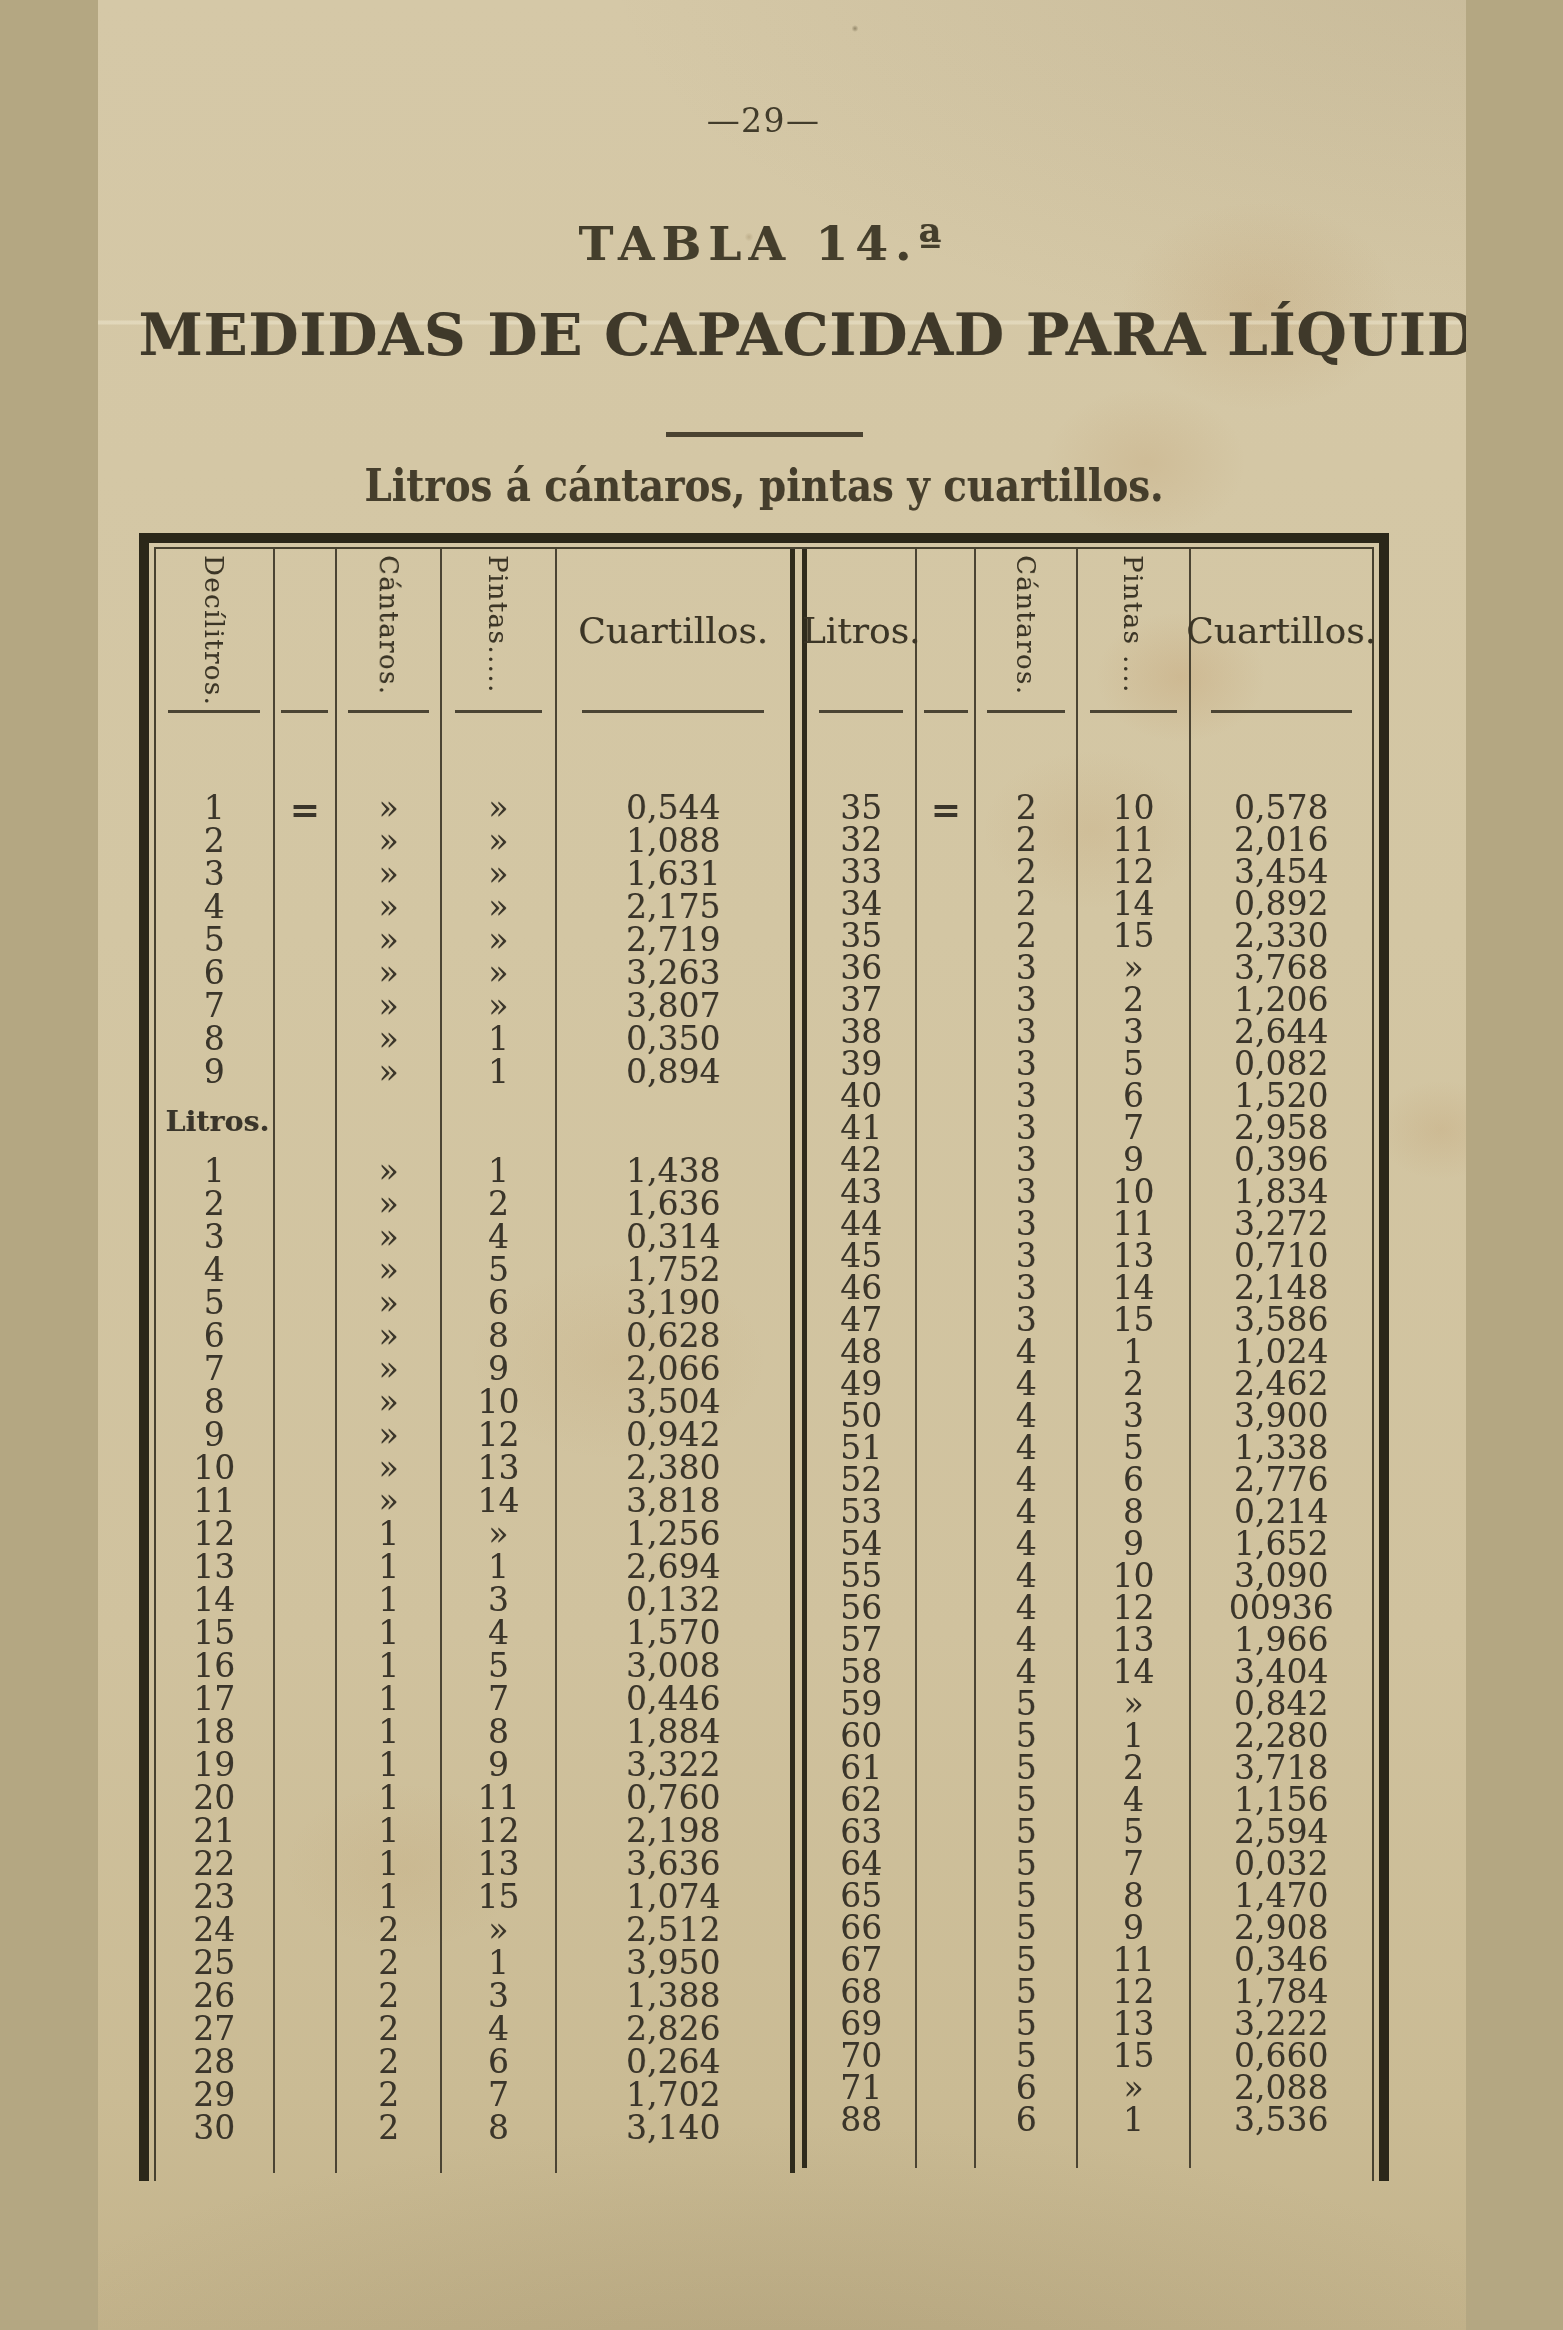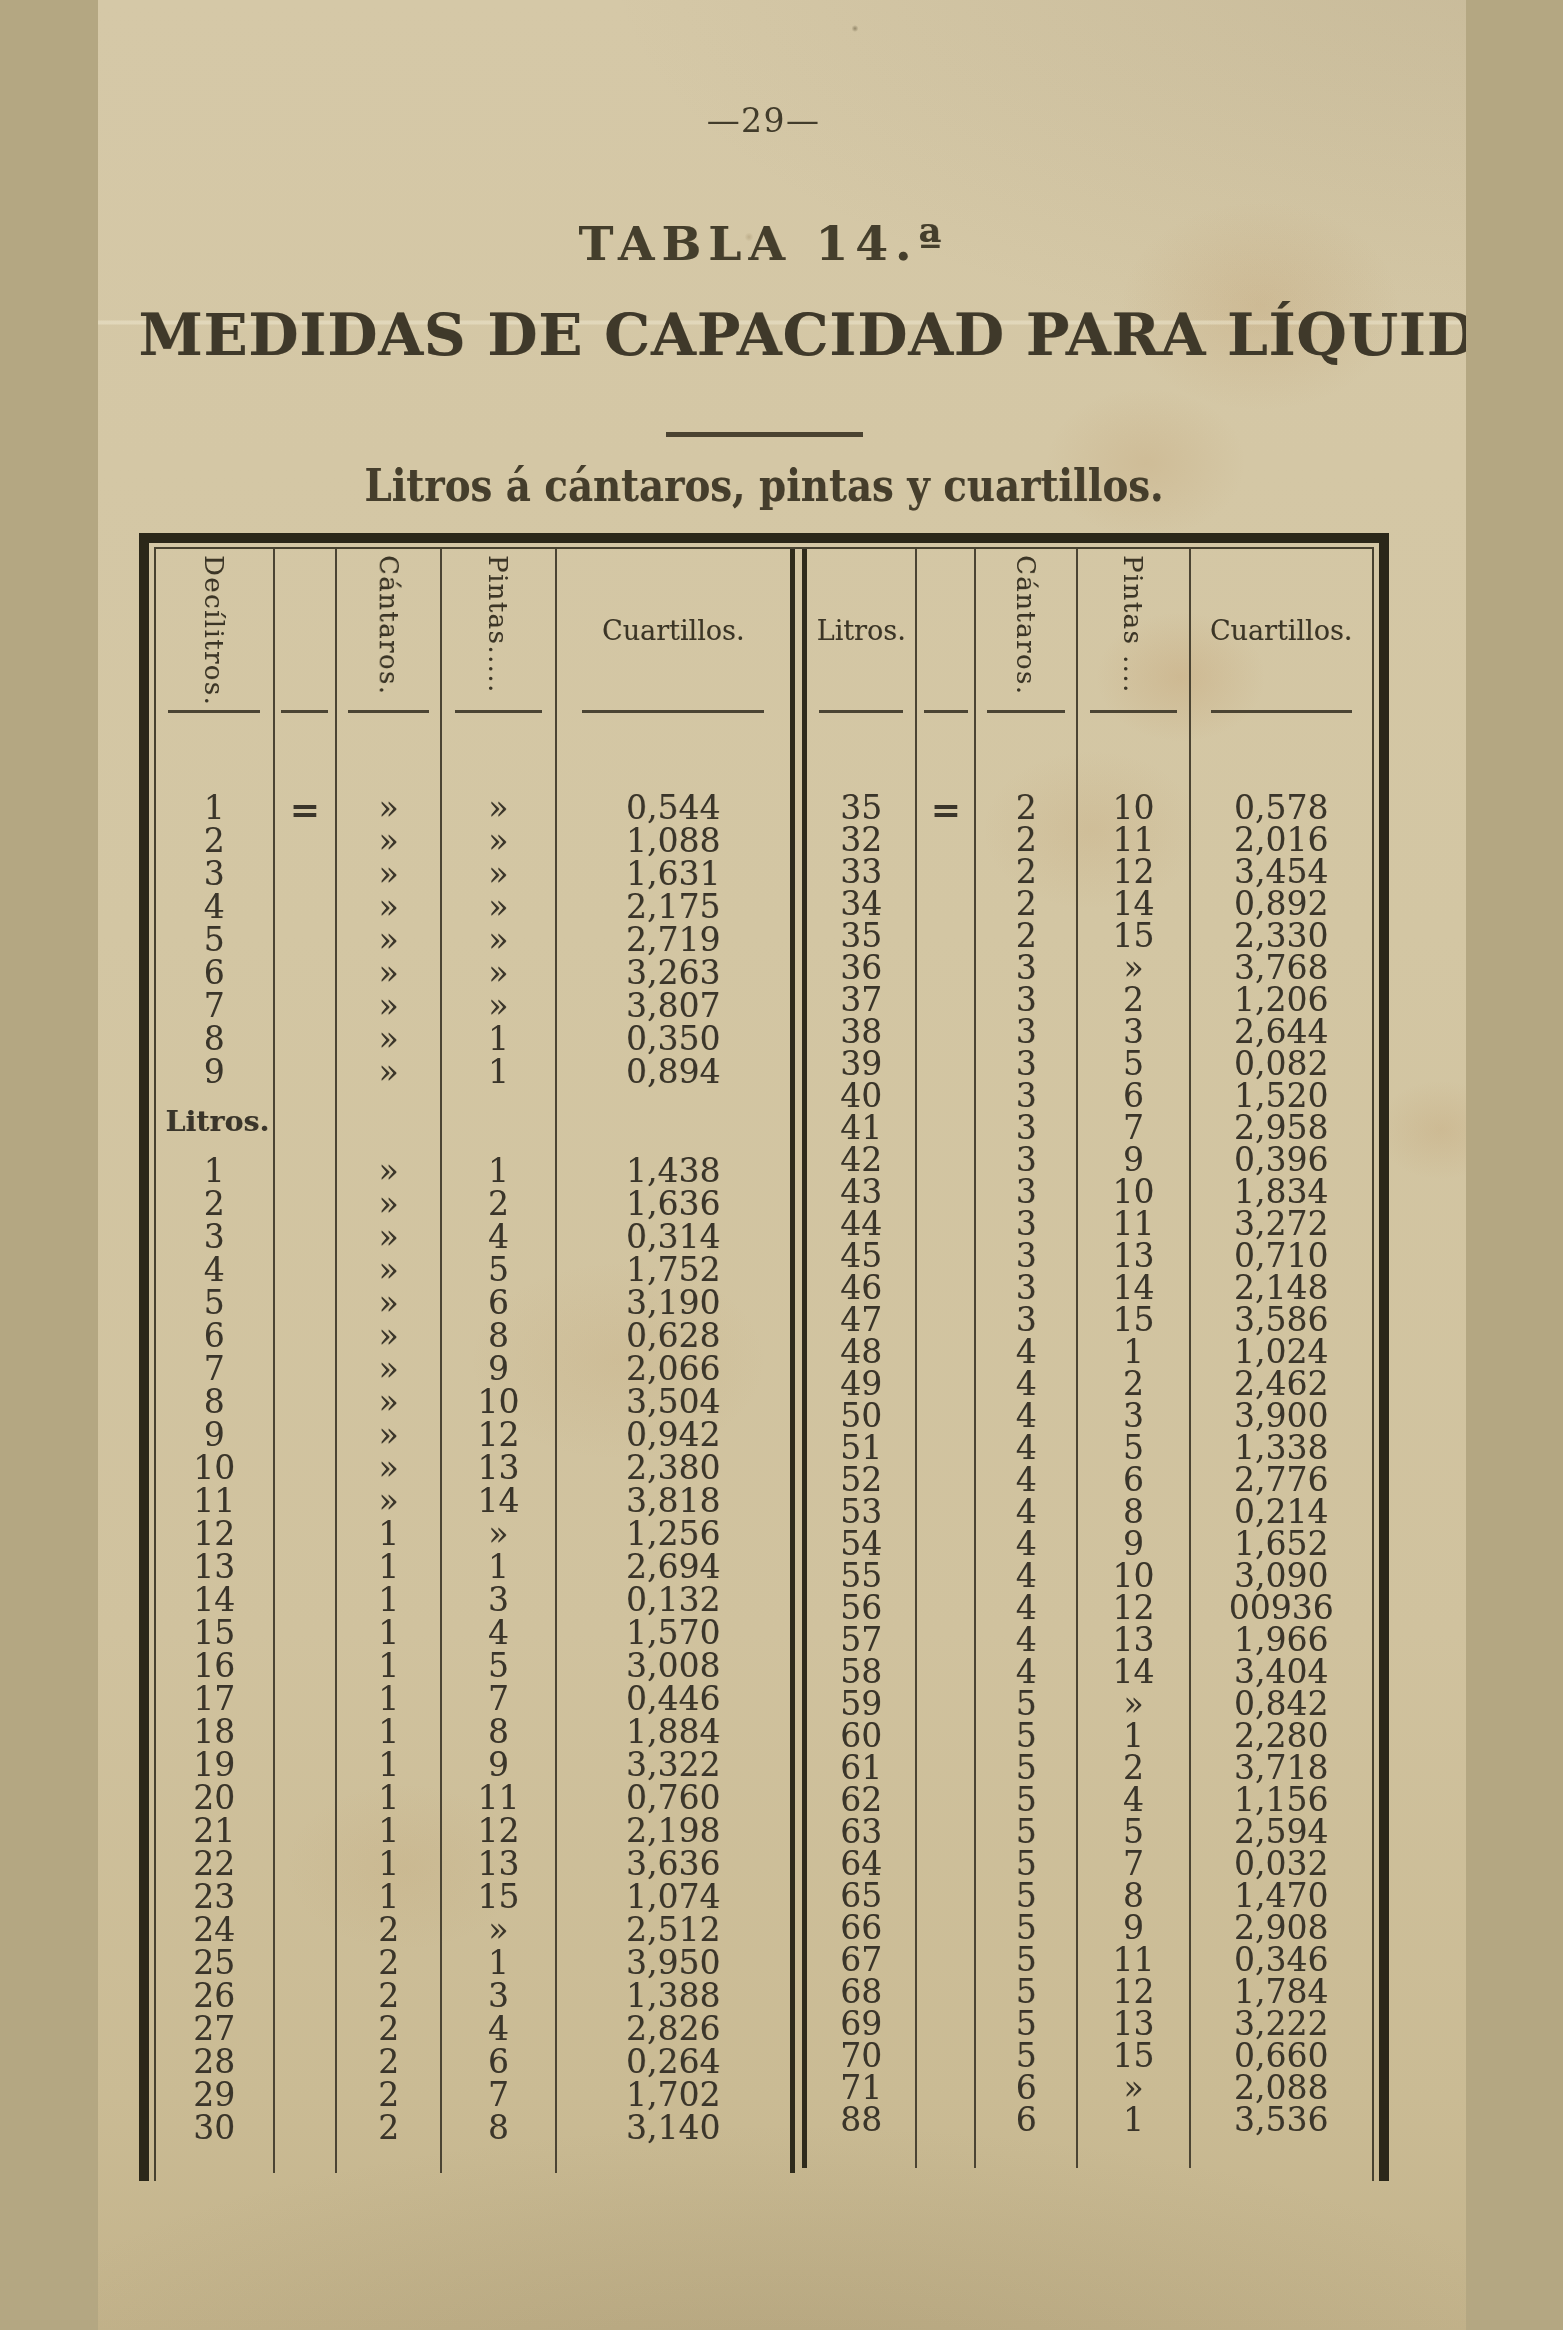--- a/index.html
+++ b/index.html
@@ -76,21 +76,21 @@
     overflow:visible;
   }
   .hcell.c4{border-right:none;}
   .hcell::after{content:"";position:absolute;left:11%;right:11%;bottom:-1.4px;height:2.9px;background:#4b4433;}
   .vtext{
     writing-mode:vertical-rl;text-orientation:mixed;
     font-size:26px;letter-spacing:1.4px;margin-top:5.7px;
     color:#3b3526;white-space:nowrap;
     text-shadow:0.4px 0.4px 0 rgba(55,45,25,0.3);
   }
-  .htext{font-size:27px;align-self:center;text-shadow:0.4px 0.4px 0 rgba(55,45,25,0.3);text-align:center;}
+  .htext{font-size:36px;align-self:center;text-shadow:0.4px 0.4px 0 rgba(55,45,25,0.3);text-align:center;}
 
   
   .body{width:100%;}
   .trow{display:flex;width:100%;}
   .half-l .trow{height:33px;}
   .half-r .trow{height:32px;}
   .tcell{
     box-sizing:border-box;height:100%;
     border-right:2.1px solid #4b4433;
     display:flex;align-items:center;justify-content:center;

